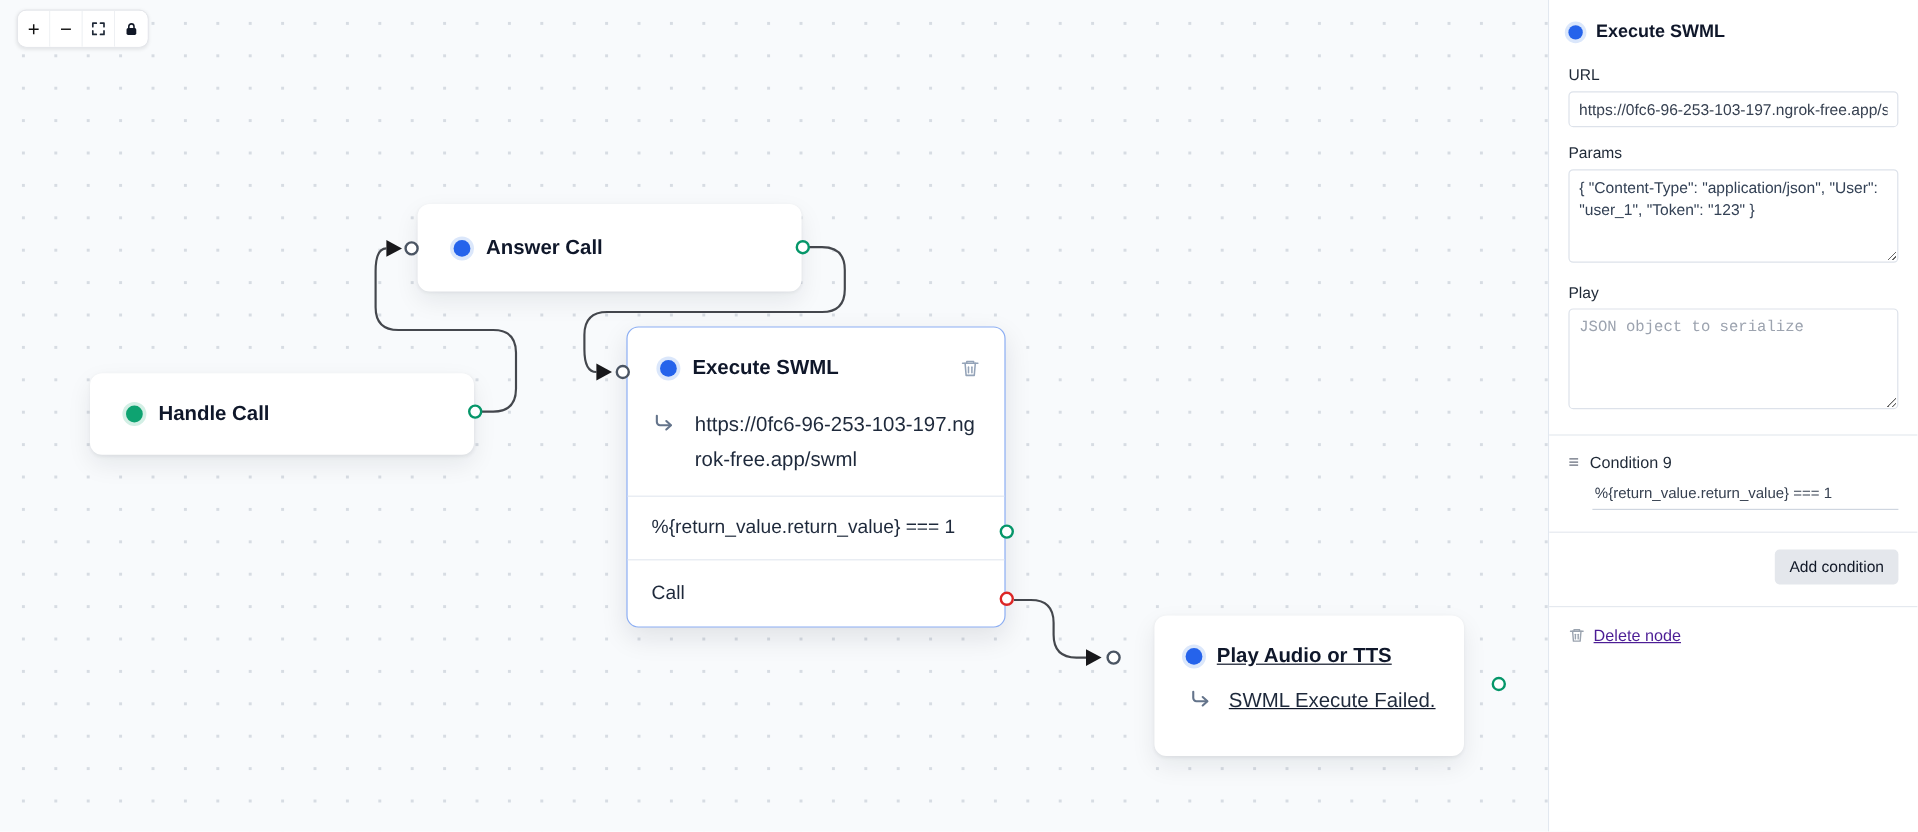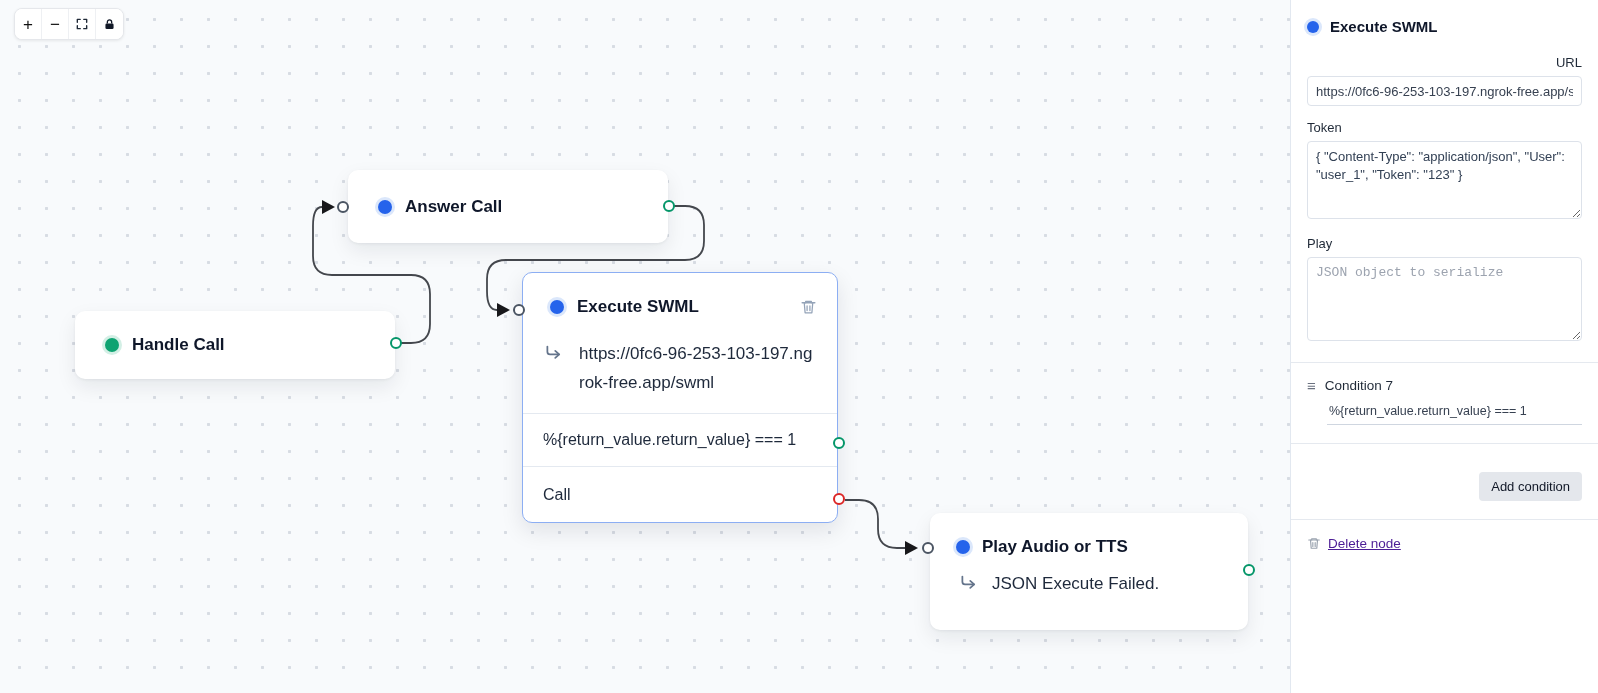--- a/index.html
+++ b/index.html
@@ -76,40 +76,40 @@
   }
   .arrow-icon { flex:none; margin-top:4px; }
   .exec-row {
     border-top:1px solid #e4e9f0;
     display:flex; align-items:center;
     padding:0 20px; font-size:16px; color:#1e293b;
   }
   .exec-row.cond { height:53px; }
   .exec-row.else { height:56px; }
 
-  .node-play { left:930px; top:513px; width:318px; height:117px; padding:24px 22px 0 26px; }
+  .node-play { left:962px; top:513px; width:258px; height:117px; padding:24px 22px 0 26px;text-decoration:underline; }
   .play-header { display:flex; align-items:center; gap:12px; }
   .play-sub { display:flex; align-items:center; gap:13px; margin-top:16px; padding-left:2px;
               font-size:17px; color:#1e293b; }
 
   
   .handle {
     position:absolute; z-index:4; width:12px; height:12px; border-radius:50%;
     background:#fff; transform:translate(-50%,-50%); cursor:crosshair;
   }
   .handle.green { border:2.5px solid #059669; }
   .handle.red   { border:2.5px solid #dc2626; }
   .handle.gray  { border:2px solid #4b5563; }
 
   
   .sidebar { flex:1; background:#fff; padding:18px 16px 0 16px; position:relative; font-size:13px; }
   .sb-title-row { display:flex; align-items:center; gap:11px; margin-bottom:20px; }
   .sb-title { font-size:15px; font-weight:700; color:#0f172a; }
   .sb-label { display:block; font-size:13px; color:#1f2937; margin:14px 0 6px; }
-  .sb-label:first-of-type { margin-top:0;text-align:right; }
+  .sb-label:first-of-type { margin-top:0; }
   .sb-input {
     width:100%; height:30px; padding:0 8px;
     border:1px solid #dde2ea; border-radius:4px;
     font-size:13px; color:#374151; font-family:"Liberation Sans", sans-serif;
     background:#fff;
   }
   .sb-textarea {
     width:100%; padding:6px 8px;
     border:1px solid #dde2ea; border-radius:4px;
     font-size:13px; line-height:1.4; color:#334155;
@@ -121,21 +121,21 @@
   .ta-meta { height:84px;font-family:Liberation Mono, monospace; }
   .sb-divider { height:1px; background:#e5e9ef; margin:18px -16px 0 -16px; }
   .cond-row { display:flex; align-items:center; gap:9px; margin-top:14px; color:#1f2937; font-size:13.5px; }
   .drag-icon { color:#6b7280; font-size:15px; cursor:grab; }
   .cond-input {
     display:block; width:calc(100% - 20px); margin:6px 0 0 20px; padding:4px 2px 6px;
     border:none; border-bottom:1px solid #cfd6e0; border-radius:0;
     font-size:12.5px; color:#374151; background:transparent;
     font-family:"Liberation Sans", sans-serif;
   }
-  .btn-row { display:flex; justify-content:flex-end; margin-top:28px; }
+  .btn-row { display:flex; justify-content:flex-end; margin-top:14px; }
   .add-cond-btn {
     background:#e4e7ec; border:none; border-radius:4px;
     padding:7px 12px; font-size:13px; color:#111827; cursor:pointer;
     font-family:"Liberation Sans", sans-serif;
   }
   .delete-row {
     display:flex; align-items:center; gap:7px; margin-top:16px;
     color:#4c1d95; font-size:13.5px; cursor:pointer;
   }
   .delete-row span { text-decoration:underline; }
@@ -223,21 +223,21 @@
     <div class="node node-play">
       <div class="play-header">
         <span class="dot blue"></span>
         <span class="node-title">Play Audio or TTS</span>
       </div>
       <div class="play-sub">
         <svg class="icon" width="21" height="21" viewBox="0 0 24 24" fill="none" stroke="#64748b" stroke-width="2" stroke-linecap="round" stroke-linejoin="round">
           <path d="M5 4v6a3 3 0 0 0 3 3h10"></path>
             <path d="M14 9l4.5 4-4.5 4"></path>
         </svg>
-        <span>JSON Execute Failed.</span>
+        <span>SWML Execute Failed.</span>
       </div>
     </div>
 
     <div class="handle green" style="left:396px; top:343px;"></div>
     <div class="handle gray" style="left:343px; top:207px;"></div>
     <div class="handle green" style="left:669px; top:206px;"></div>
     <div class="handle gray" style="left:519px; top:310px;"></div>
     <div class="handle green" style="left:839px; top:443px;"></div>
     <div class="handle red" style="left:839px; top:499px;"></div>
     <div class="handle gray" style="left:928px; top:548px;"></div>
@@ -247,31 +247,31 @@
 
   <aside class="sidebar">
     <div class="sb-title-row">
       <span class="dot blue sm"></span>
       <span class="sb-title">Execute SWML</span>
     </div>
 
     <label class="sb-label">URL</label>
     <input class="sb-input" type="text" value="https://0fc6-96-253-103-197.ngrok-free.app/swml" style="">
 
-    <label class="sb-label">Token</label>
+    <label class="sb-label">Params</label>
     <textarea class="sb-textarea ta-params" style="">{ "Content-Type": "application/json", "User": "user_1", "Token": "123" }</textarea>
 
     <label class="sb-label">Play</label>
     <textarea class="sb-textarea ta-meta" placeholder="JSON object to serialize" style=""></textarea>
 
     <div class="sb-divider"></div>
 
     <div class="cond-row">
       <span class="drag-icon">≡</span>
-      <span>Condition 7</span>
+      <span>Condition 9</span>
     </div>
     <input class="cond-input" type="text" value="%{return_value.return_value} === 1" style="">
 
     <div class="sb-divider"></div>
 
     <div class="btn-row">
       <button class="add-cond-btn">Add condition</button>
     </div>
 
     <div class="sb-divider"></div>

